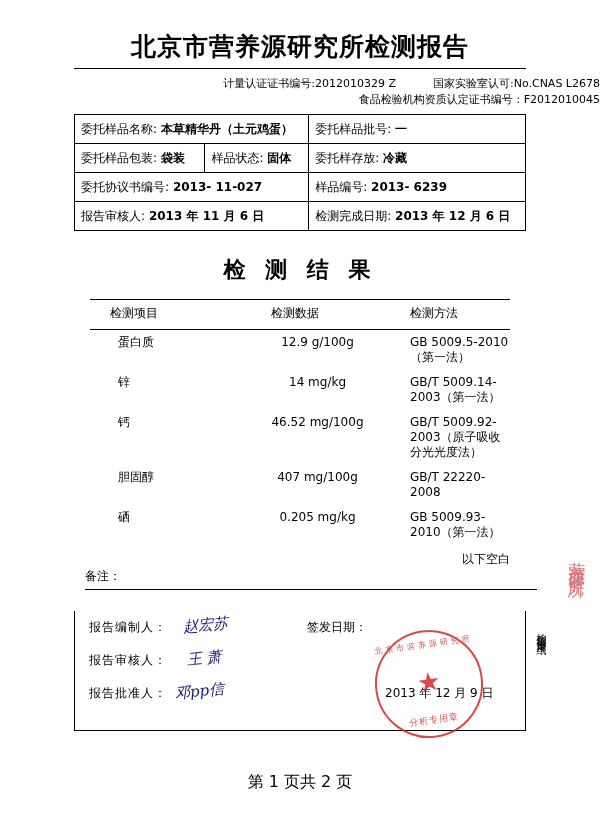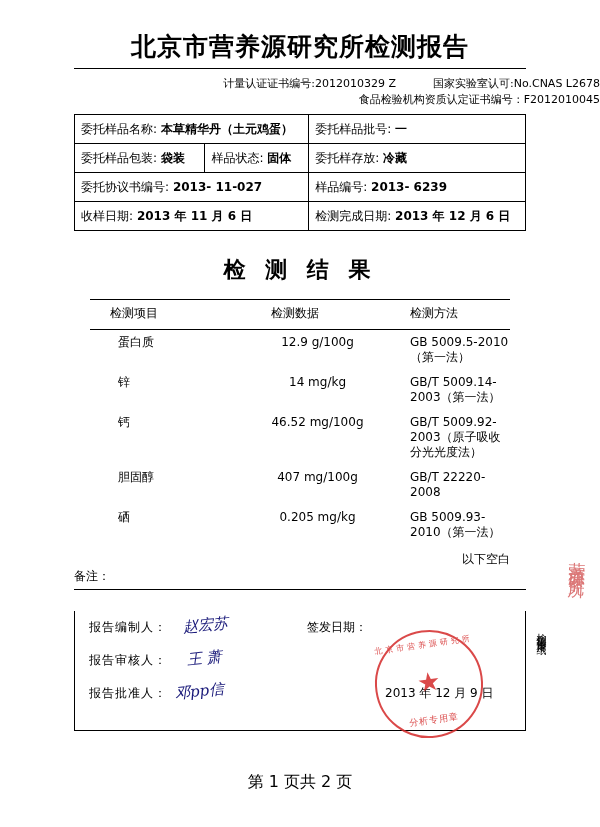--- a/index.html
+++ b/index.html
@@ -108,21 +108,21 @@
   .rule-bot { border-bottom: 1px solid #000; }
   .blank-note {
     font-size: 12px;
     padding: 6px 0 0 0;
     text-align: right;
   }
 
   
   .remark {
     position: absolute;
-    left: 74px;
+    left: 85px;
     top: 568px;
     width: 452px;
     font-size: 12px;
   }
   .remark-line {
     border-bottom: 1px solid #000;
     padding-bottom: 4px;
   }
 
   
@@ -285,21 +285,21 @@
           <span>委托协议书编号:</span>
           <span class="b">2013- 11-027</span>
         </td>
         <td colspan="2">
           <span>样品编号:</span>
           <span class="b">2013- 6239</span>
         </td>
       </tr>
       <tr>
         <td colspan="2">
-          <span>收样日期:</span>
+          <span>报告审核人:</span>
           <span class="b">2013 年 11 月 6 日</span>
         </td>
         <td colspan="2">
           <span>检测完成日期:</span>
           <span class="b">2013 年 12 月 6 日</span>
         </td>
       </tr>
     </tbody>
   </table>
 

